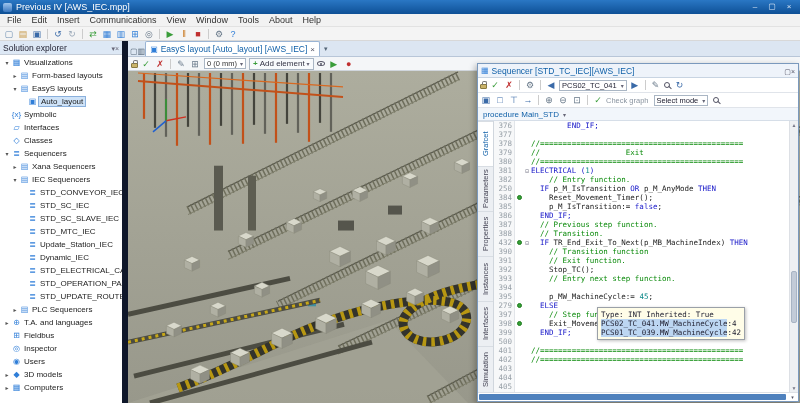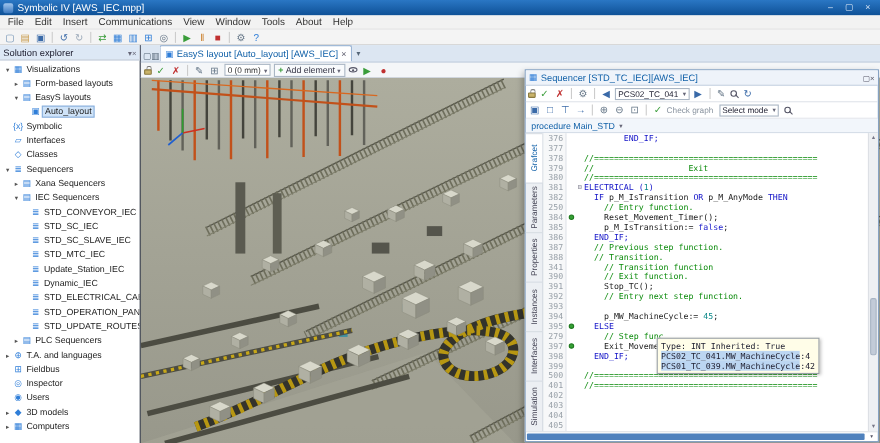--- a/index.html
+++ b/index.html
@@ -18,21 +18,21 @@
 .tbi{font-size:9px;line-height:10px;min-width:12px;text-align:center;color:#556;display:inline-flex;align-items:center;justify-content:center}
 .tb-sep{width:1px;height:10px;background:#ccc;margin:0 2px;display:inline-block}
 
 .ilock{width:7px;height:5px;background:#c9b36a;border:1px solid #8a7a40;border-radius:1px;position:relative;margin-top:3px}
 .ilock::before{content:"";position:absolute;top:-4px;left:1px;width:3px;height:3px;border:1px solid #777;border-bottom:none;border-radius:2px 2px 0 0}
 .imag{width:6px;height:6px;border:1px solid #556;border-radius:50%;position:relative;margin-right:2px}
 .imag::after{content:"";position:absolute;width:4px;height:1px;background:#556;transform:rotate(45deg);right:-3px;bottom:-1px}
 .ieye{width:8px;height:5px;border:1px solid #556;border-radius:50%;position:relative}
 .ieye::after{content:"";position:absolute;width:2px;height:2px;background:#556;border-radius:50%;left:2px;top:1px}
 
-.sidebar{position:absolute;left:0;top:41px;width:128px;bottom:0;background:#fff;border-right:1px solid #0f172a;overflow:hidden}
+.sidebar{position:absolute;left:0;top:41px;width:128px;bottom:0;background:#fff;border-right:6px solid #0f172a;overflow:hidden}
 .sb-header{height:14px;background:#dde8f5;border-bottom:1px solid #c5cdd8;display:flex;align-items:center;font-size:8.5px;color:#223;padding:0 3px}
 .sb-header .t{flex:1}
 .sb-hicon{font-size:7px;color:#667;width:10px;text-align:center}
 .tree{font-size:8px;color:#222;padding-top:1px}
 .trow{height:13px;display:flex;align-items:center;white-space:nowrap;overflow:hidden}
 .arrow{width:8px;font-size:6px;color:#555;text-align:center;flex:none}
 .ticon{width:11px;font-size:8px;text-align:center;flex:none;color:#2f7ed8}
 .tlabel{padding:0 2px}
 .trow.sel .tlabel{background:#cfe3f8;border:1px solid #8ab0dc}
 
@@ -81,21 +81,21 @@
 .vs-thumb{position:absolute;left:1px;right:1px;top:150px;height:52px;background:#c2cbd8;border:1px solid #a8b4c4;border-radius:2px}
 .seq-bottombar{height:9px;display:flex;border-top:1px solid #dde0e5;flex:none}
 .bb-thumb{flex:1;background:#4f81bd;margin:1px;border-radius:1px}
 .bb-btn{width:11px;font-size:5px;color:#556;text-align:center;line-height:8px}
 </style>
 </head>
 <body>
 
 <div class="titlebar">
   <span class="app-icon"></span>
-  <span class="title-text">Symbolic IV [AWS_IEC.mpp]</span>
+  <span class="title-text">Previous IV [AWS_IEC.mpp]</span>
   <span class="win-controls">
     <span class="wc">–</span>
     <span class="wc">▢</span>
     <span class="wc">×</span>
   </span>
 </div>
 
 <div class="menubar">
     <div class="menu-item">File</div>
     <div class="menu-item">Edit</div>
@@ -547,21 +547,21 @@
           <div class="gnum">379</div>
           <div class="gnum">380</div>
           <div class="gnum">381</div>
           <div class="gnum">382</div>
           <div class="gnum">250</div>
           <div class="gnum">384</div>
           <div class="gnum">385</div>
           <div class="gnum">386</div>
           <div class="gnum">387</div>
           <div class="gnum">388</div>
-          <div class="gnum">341</div>
+          <div class="gnum">432</div>
           <div class="gnum">390</div>
           <div class="gnum">391</div>
           <div class="gnum">392</div>
           <div class="gnum">393</div>
           <div class="gnum">394</div>
           <div class="gnum">395</div>
           <div class="gnum">279</div>
           <div class="gnum">397</div>
           <div class="gnum">398</div>
           <div class="gnum">399</div>
@@ -599,26 +599,26 @@
             <span class="ctext"><span class="c-cmt">//=============================================</span></span>
           </div>
           <div class="crow">
             <span class="cmark"></span>
             <span class="cfold">⊟</span>
             <span class="ctext"><span class="c-kw">ELECTRICAL (</span><span class="c-num">1</span><span class="c-kw">)</span></span>
           </div>
           <div class="crow">
             <span class="cmark"></span>
             <span class="cfold"></span>
+            <span class="ctext"><span class="c-cmt">    // Entry function.</span></span>
+          </div>
+          <div class="crow">
+            <span class="cmark"></span>
+            <span class="cfold"></span>
             <span class="ctext"><span class="c-p">  </span><span class="c-kw">IF</span><span class="c-p"> p_M_IsTransition </span><span class="c-kw">OR</span><span class="c-p"> p_M_AnyMode </span><span class="c-kw">THEN</span></span>
-          </div>
-          <div class="crow">
-            <span class="cmark"></span>
-            <span class="cfold"></span>
-            <span class="ctext"><span class="c-cmt">    // Entry function.</span></span>
           </div>
           <div class="crow">
             <span class="cmark">
               <span class="gdot"></span>
             </span>
             <span class="cfold"></span>
             <span class="ctext"><span class="c-p">    Reset_Movement_Timer();</span></span>
           </div>
           <div class="crow">
             <span class="cmark"></span>
@@ -632,20 +632,27 @@
           </div>
           <div class="crow">
             <span class="cmark"></span>
             <span class="cfold"></span>
             <span class="ctext"><span class="c-cmt">  // Previous step function.</span></span>
           </div>
           <div class="crow">
             <span class="cmark"></span>
             <span class="cfold"></span>
             <span class="ctext"><span class="c-cmt">  // Transition.</span></span>
+          </div>
+          <div class="crow">
+            <span class="cmark">
+              <span class="gdot"></span>
+            </span>
+            <span class="cfold">⊟</span>
+            <span class="ctext"><span class="c-p">  </span><span class="c-kw">IF</span><span class="c-p"> TR_End_Exit_To_Next(p_MB_MachineIndex) </span><span class="c-kw">THEN</span></span>
           </div>
           <div class="crow">
             <span class="cmark"></span>
             <span class="cfold"></span>
             <span class="ctext"><span class="c-cmt">    // Transition function</span></span>
           </div>
           <div class="crow">
             <span class="cmark"></span>
             <span class="cfold"></span>
             <span class="ctext"><span class="c-cmt">    // Exit function.</span></span>

